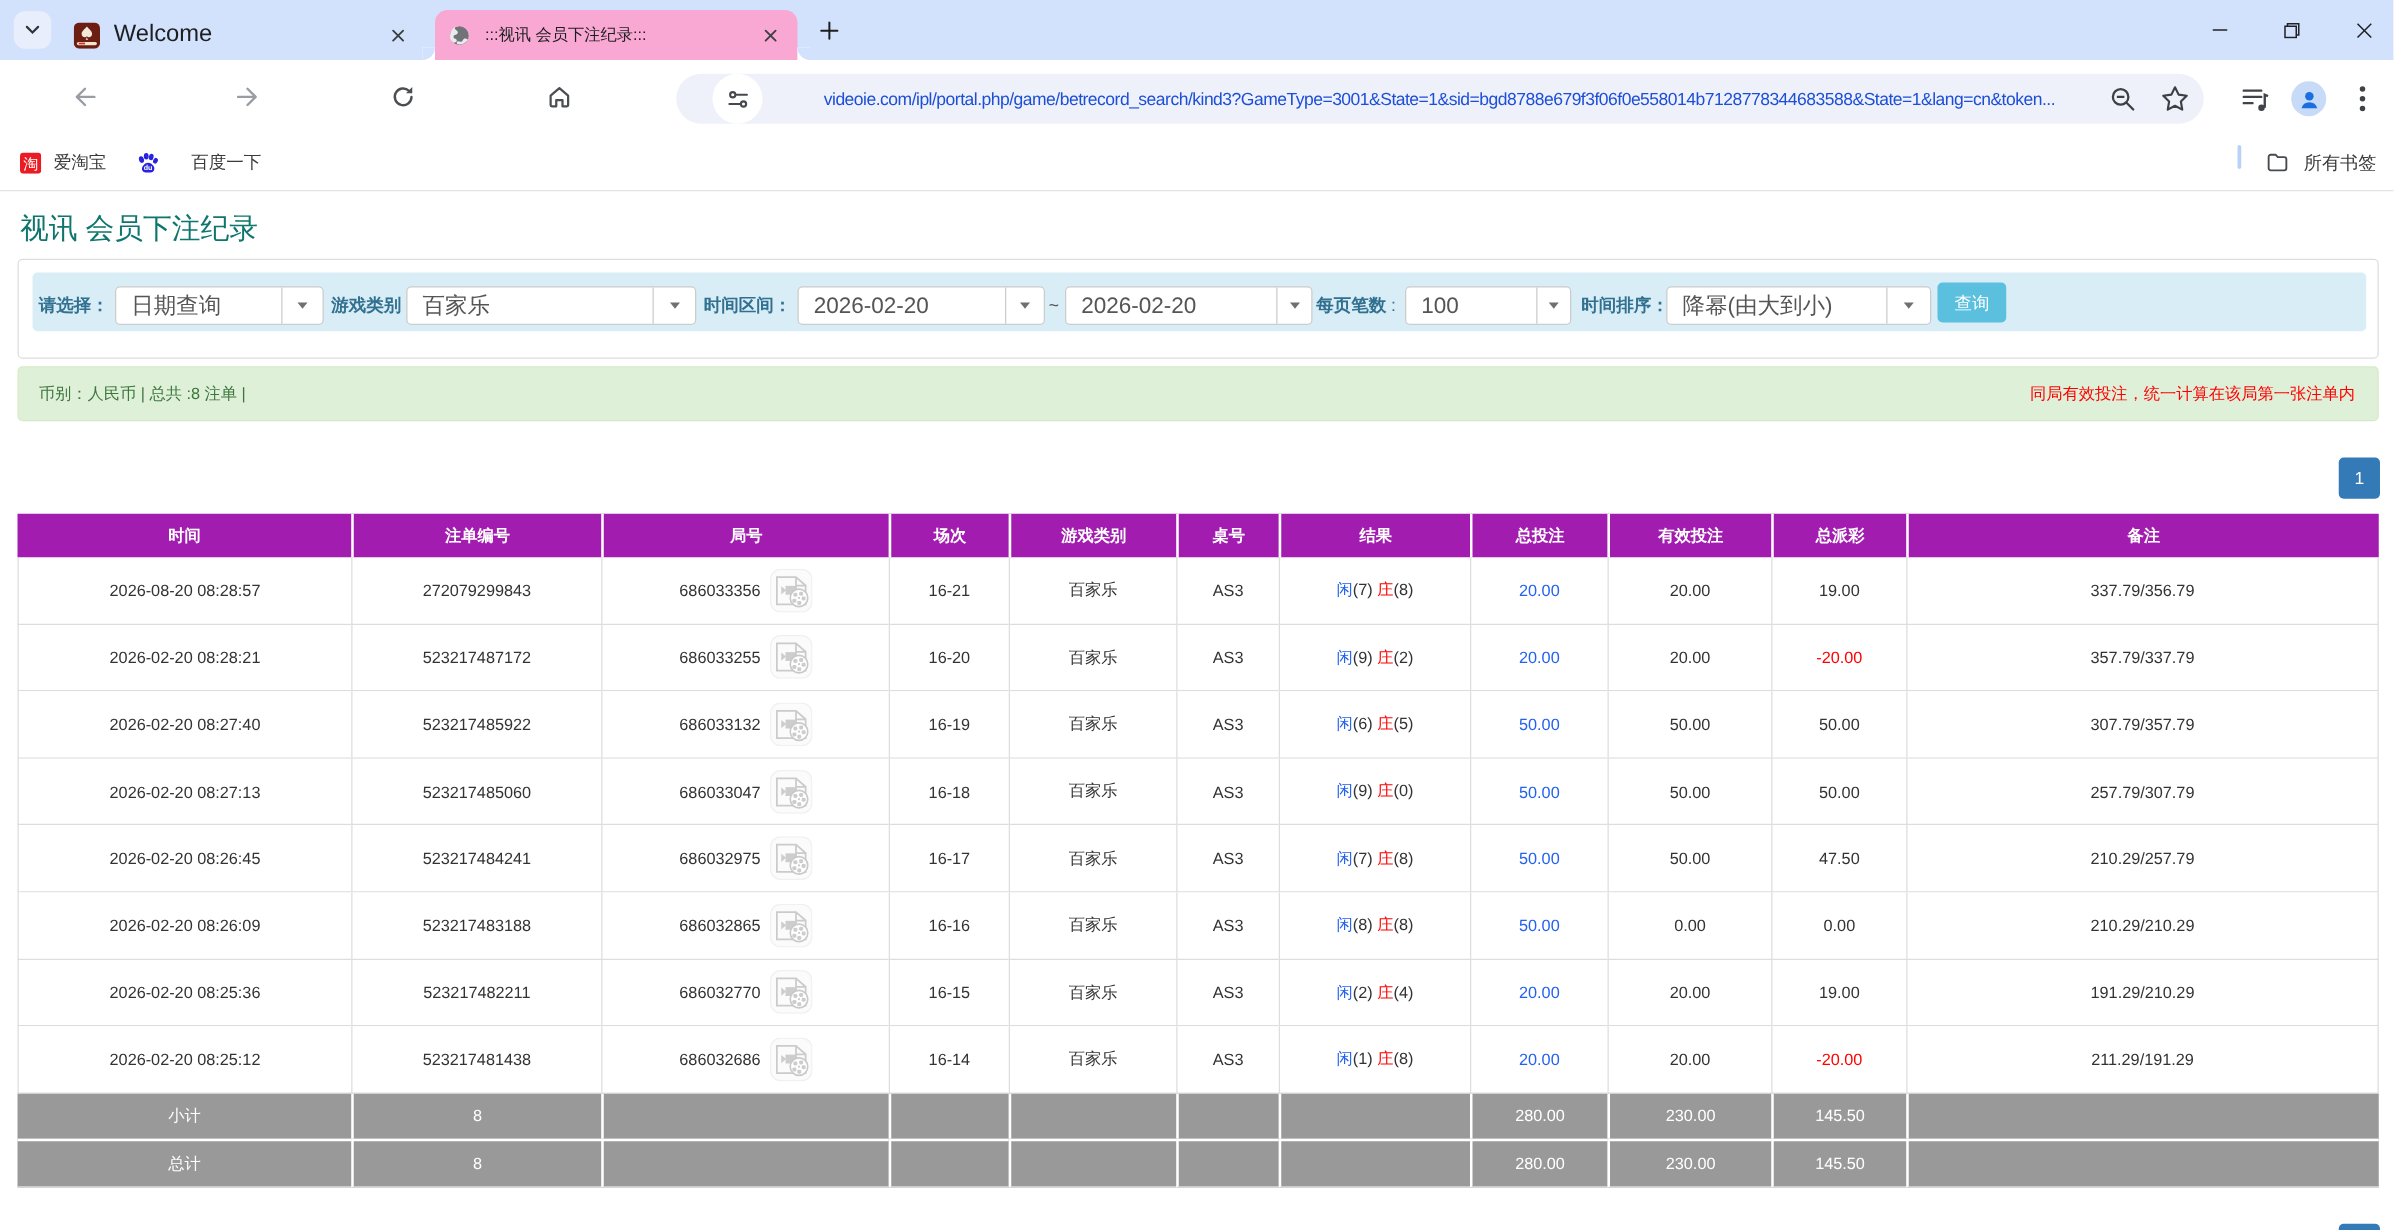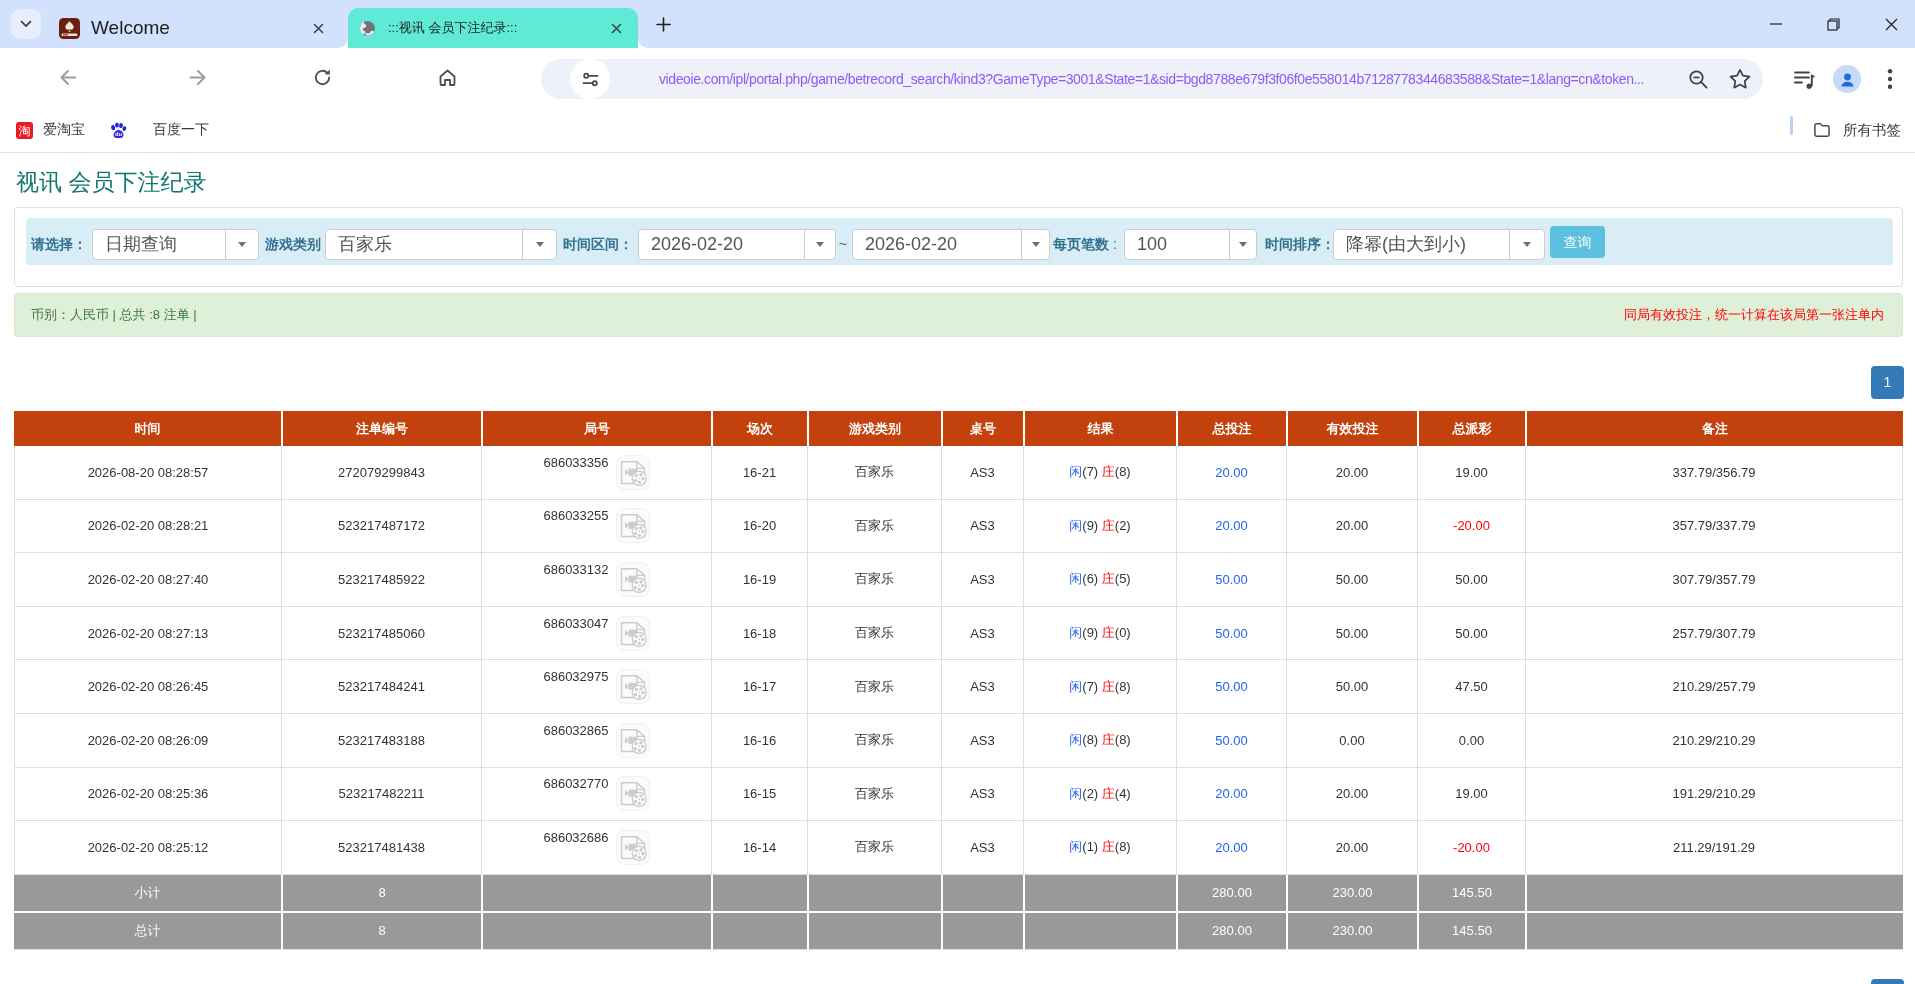--- a/index.html
+++ b/index.html
@@ -7,67 +7,67 @@
 body{font-family:"Liberation Sans",sans-serif;background:#fff}
 #root{position:relative;width:1915px;height:984px;overflow:hidden;background:#fff}
 .abs{position:absolute}
 
 .tabbar{position:absolute;left:0;top:0;width:1915px;height:48px;background:#d2e1fc}
 .tabsearch{position:absolute;left:11px;top:9px;width:30px;height:30px;border-radius:9px;background:#e9eefc;display:flex;align-items:center;justify-content:center}
 .tab1{position:absolute;left:48px;top:8px;width:290px;height:40px;display:flex;align-items:center}
 .tab1 .fav{margin-left:11px}
 .tab1 .t{margin-left:11px;font-size:19px;color:#1d1e20}
 .tabx{position:absolute;width:16px;height:16px;display:flex;align-items:center;justify-content:center}
-.tab2{position:absolute;left:348px;top:8px;width:290px;height:40px;background:#5eead4;border-radius:10px 10px 0 0;display:flex;align-items:center}
+.tab2{position:absolute;left:348px;top:8px;width:290px;height:40px;background:#f9a8d4;border-radius:10px 10px 0 0;display:flex;align-items:center}
 .tab2 .t{margin-left:12px;font-size:13px;color:#1d1e20}
 .curve{position:absolute;top:38px;width:10px;height:10px;background:#fff}
 .curve.l{left:338px}
 .curve.r{left:638px}
 .curve-in{position:absolute;top:38px;width:10px;height:10px;background:#d2e1fc}
 .curve-in.l{left:338px;border-radius:0 0 10px 0}
 .curve-in.r{left:638px;border-radius:0 0 0 10px}
 .newtab{position:absolute;left:650px;top:11px;width:26px;height:26px;display:flex;align-items:center;justify-content:center}
 .winbtn{position:absolute;top:0;width:46px;height:48px;display:flex;align-items:center;justify-content:center}
 
 .toolbar{position:absolute;left:0;top:48px;width:1915px;height:59px;background:#fff}
 .navic{position:absolute;top:48px;width:34px;height:59px;display:flex;align-items:center;justify-content:center}
 .omnibox{position:absolute;left:541px;top:59px;width:1222px;height:40px;border-radius:20px;background:#eef1f9}
 .tunecirc{position:absolute;left:570px;top:59px;width:40px;height:40px;border-radius:50%;background:#fff;display:flex;align-items:center;justify-content:center}
-.urltxt{position:absolute;left:659px;top:59px;height:40px;line-height:40px;font-size:14px;letter-spacing:-0.4px;color:#8b5cf6;white-space:nowrap}
+.urltxt{position:absolute;left:659px;top:59px;height:40px;line-height:40px;font-size:14px;letter-spacing:-0.4px;color:#1d4ed8;white-space:nowrap}
 
 .bmbar{position:absolute;left:0;top:107px;width:1915px;height:46px;background:#fff;border-bottom:1px solid #e3e3e3}
 .bm{position:absolute;top:107px;height:46px;display:flex;align-items:center;font-size:14px;color:#3a3a3a}
 
 .ptitle{position:absolute;left:16px;top:169px;font-size:23px;color:#0f766e;line-height:26px}
 .filterbox{position:absolute;left:14px;top:207px;width:1889px;height:80px;background:#fff;border:1px solid #ddd;border-radius:4px}
 .fstrip{position:absolute;left:26px;top:218px;width:1867px;height:47px;background:#d9edf7;border-radius:4px}
 .flabel{position:absolute;top:236px;font-size:14px;font-weight:bold;color:#31708f;white-space:nowrap}
 .cb{position:absolute;top:229px;height:31px;background:#fff;border:1px solid #ccc;border-radius:4px;font-size:18px;color:#555}
 .cb .tx{position:absolute;left:12px;top:0;line-height:29px;white-space:nowrap}
 .cb .ar{position:absolute;right:0;top:0;bottom:0;border-left:1px solid #ccc;display:flex;align-items:center;justify-content:center}
 .tri{width:0;height:0;border-left:4px solid transparent;border-right:4px solid transparent;border-top:5px solid #707070}
 .qbtn{position:absolute;left:1550px;top:226px;width:55px;height:32px;background:#5bc0de;border-radius:4px;color:#fff;font-size:14px;text-align:center;line-height:32px}
 .greenbar{position:absolute;left:14px;top:293px;width:1889px;height:44px;background:#dff0d8;border:1px solid #d6e9c6;border-radius:4px;font-size:13px}
 .greenbar .lt{position:absolute;left:16px;top:0;line-height:42px;color:#3c763d}
 .greenbar .rt{position:absolute;right:18px;top:0;line-height:42px;color:#f00}
 .pg{position:absolute;width:33px;height:33px;background:#337ab7;border-radius:4px;color:#fff;font-size:14px;text-align:center;line-height:33px}
 
 table{position:absolute;left:14px;top:411px;width:1889px;border-collapse:separate;border-spacing:0;table-layout:fixed}
-th{background:#c2410c;color:#fff;font-size:13px;font-weight:bold;height:35px;text-align:center;vertical-align:middle}
+th{background:#a21caf;color:#fff;font-size:13px;font-weight:bold;height:35px;text-align:center;vertical-align:middle}
 th + th{border-left:2px solid #fff}
 tbody td{background:#fff;height:53.6px;border-bottom:1px solid #ddd;text-align:center;vertical-align:middle;font-size:13px;color:#333}
 tbody td + td{border-left:1px solid #ddd}
 tbody td:first-child{border-left:1px solid #ddd}
 tbody td:last-child{border-right:1px solid #ddd}
 tfoot td{background:#999;color:#fff;font-size:13px;height:36px;text-align:center;vertical-align:middle}
 tfoot td + td{border-left:2px solid #fff}
 tfoot tr.last td{border-top:2px solid #fff;border-bottom:1px solid #ddd;height:39px}
 .bl{color:#2362f0}
 .rd{color:#f00}
-.gcell{display:flex;align-items:flex-start;justify-content:center}
+.gcell{display:flex;align-items:center;justify-content:center}
 .vicon{margin-left:7px}
 </style>
 </head>
 <body>
 <div id="root">
 <div class="tabbar"></div>
 <div class="tabsearch">
       <svg width="12" height="8" viewBox="0 0 12 8">
         <path d="M1.5 1.5L6 6l4.5-4.5" stroke="#30343a" stroke-width="1.7" fill="none" stroke-linecap="round"></path>
       </svg>

